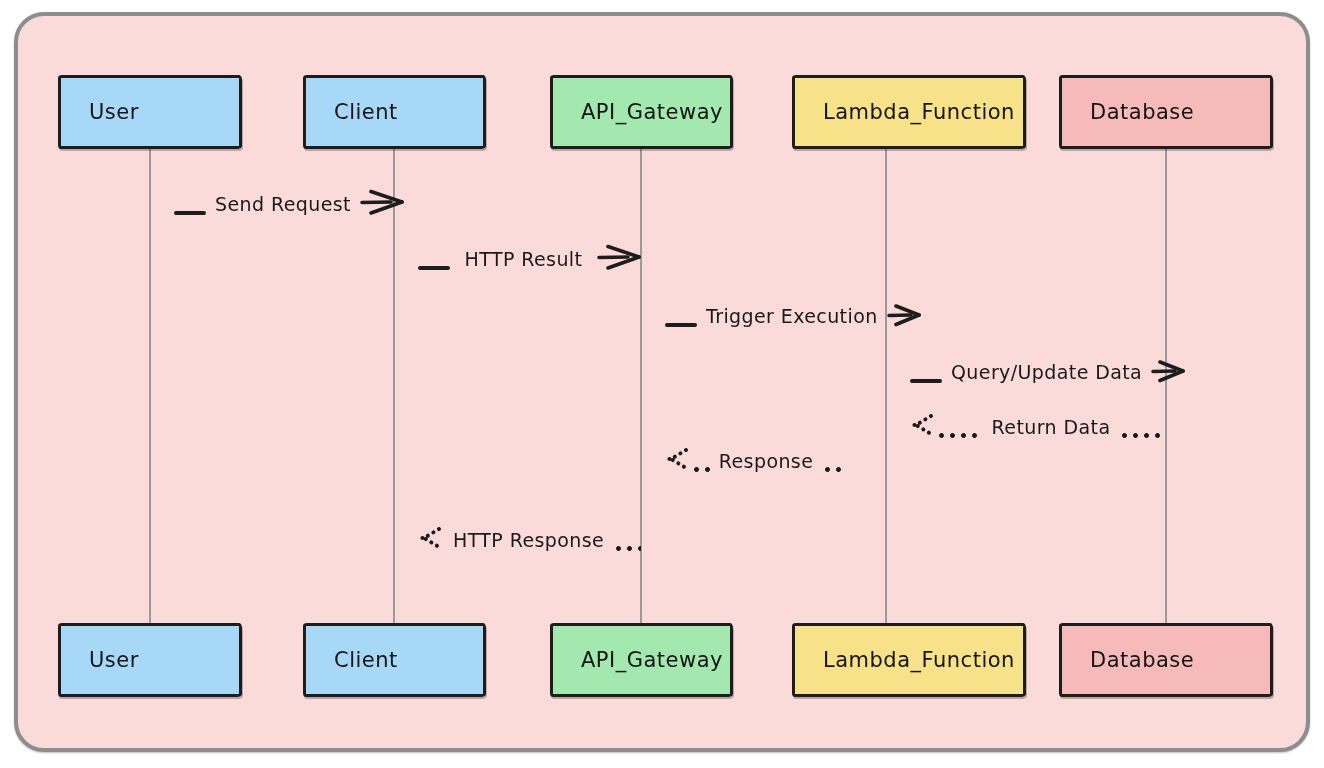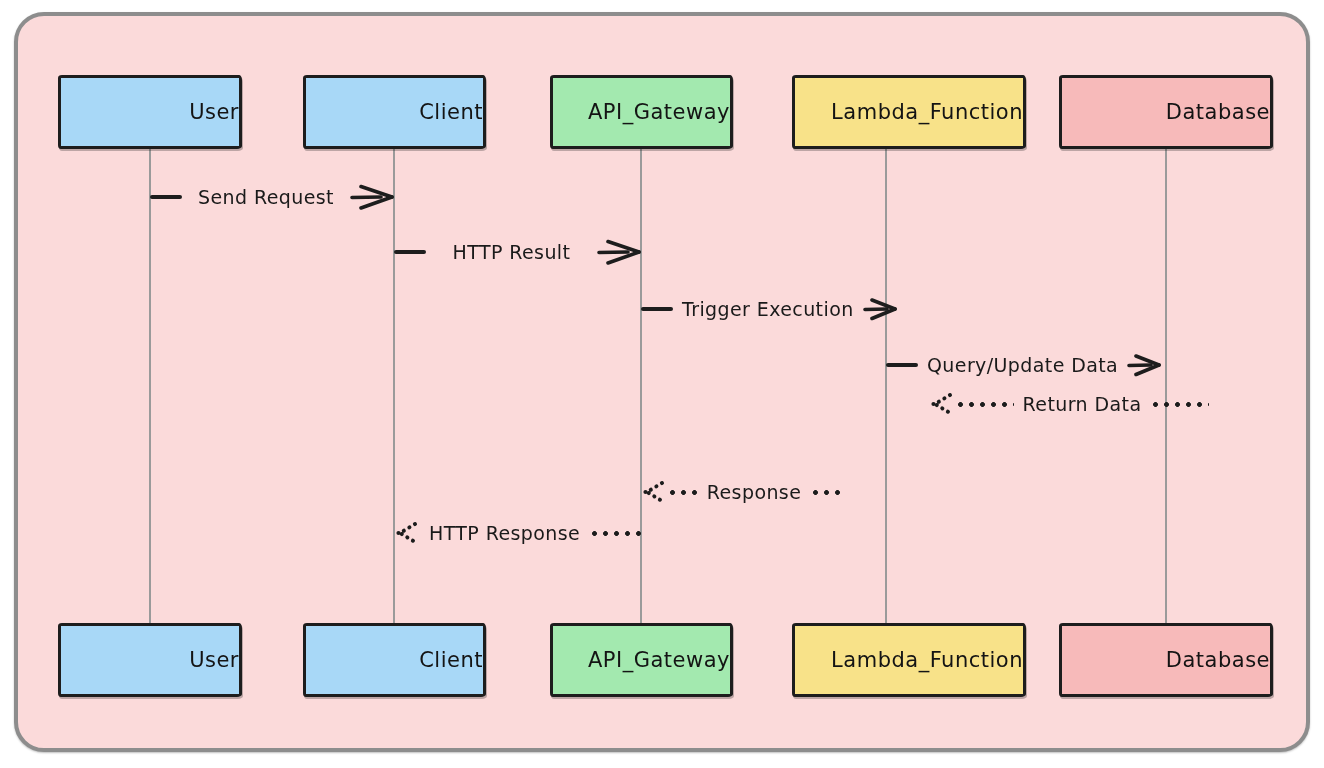--- a/index.html
+++ b/index.html
@@ -19,21 +19,21 @@
     border:4px solid #8d8d8d;
     border-radius:30px;
     box-shadow:0 1px 2px rgba(0,0,0,0.25);
   }
   .actor-box{
     position:absolute;
     height:74px;
     border:3px solid #1d1d1d;
     border-radius:4px 3px 5px 3px / 3px 5px 3px 4px;
     box-shadow:1px 2px 0 rgba(30,30,30,0.28);
-    display:flex;align-items:center;justify-content:flex-end;
+    display:flex;align-items:center;justify-content:flex-start;
     box-sizing:border-box;
     padding-left:28px;
   }
   .actor-box.top{top:75px;}
   .actor-box.bottom{top:623px;}
   .actor-label{
     font-size:21px;
     letter-spacing:0.5px;
     white-space:nowrap;
     color:#141414;
@@ -41,22 +41,23 @@
   .lifeline{
     position:absolute;
     top:149px;
     width:2px;height:474px;
     background:#9a9a9a;
   }
   .message{
     position:absolute;
     height:36px;
     display:flex;
-    align-items:center;
+    align-items:flex-end;
     box-sizing:border-box;
+    padding-left:24px;
   }
   .msg-label{
     font-size:19px;
     letter-spacing:0.4px;
     white-space:nowrap;
     color:#1a1a1a;
     padding:0 9px;
   }
   .spacer{flex:1 1 0;height:5px;}
   .dots{
@@ -169,33 +170,33 @@
     <span class="spacer"></span>
     <svg class="arrowhead-svg" width="34" height="24" viewBox="0 0 34 24">
       <g stroke="#1d1d1d" stroke-width="3.6" stroke-linecap="round" fill="none">
         <line x1="2" y1="12.5" x2="24" y2="12"></line>
           <line x1="9" y1="3" x2="32" y2="12"></line>
           <line x1="9" y1="21.5" x2="32" y2="12"></line>
       </g>
     </svg>
   </div>
 
-  <div class="message" style="left: 886px; width: 280px; top: 386px; margin-left: 43px;">
+  <div class="message" style="left: 886px; width: 280px; top: 402px;">
     <svg class="dot-head-svg" width="24" height="26" viewBox="0 0 24 26">
       <g stroke="#1c1c1c" stroke-width="4" stroke-linecap="round" fill="none">
         <polyline points="19,4 4,13 19,22" stroke-dasharray="0.1 6.4"></polyline>
       </g>
       <circle cx="2.5" cy="13" r="2.1" fill="#1c1c1c"></circle>
     </svg>
     <span class="dots"></span>
     <span class="msg-label">Return Data</span>
     <span class="dots"></span>
   </div>
 
-  <div class="message" style="left: 641px; width: 200px; top: 474px;">
+  <div class="message" style="left: 641px; width: 200px; top: 436px;">
     <svg class="dot-head-svg" width="24" height="26" viewBox="0 0 24 26">
       <g stroke="#1c1c1c" stroke-width="4" stroke-linecap="round" fill="none">
         <polyline points="19,4 4,13 19,22" stroke-dasharray="0.1 6.4"></polyline>
       </g>
       <circle cx="2.5" cy="13" r="2.1" fill="#1c1c1c"></circle>
     </svg>
     <span class="dots"></span>
     <span class="msg-label">Response</span>
     <span class="dots"></span>
   </div>

